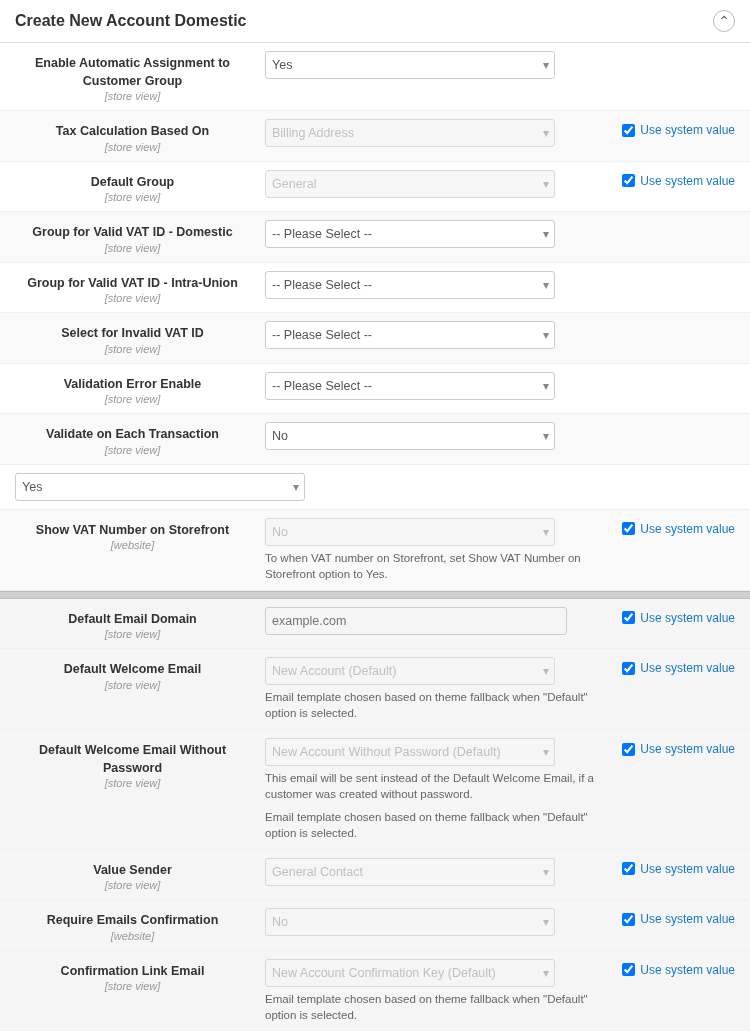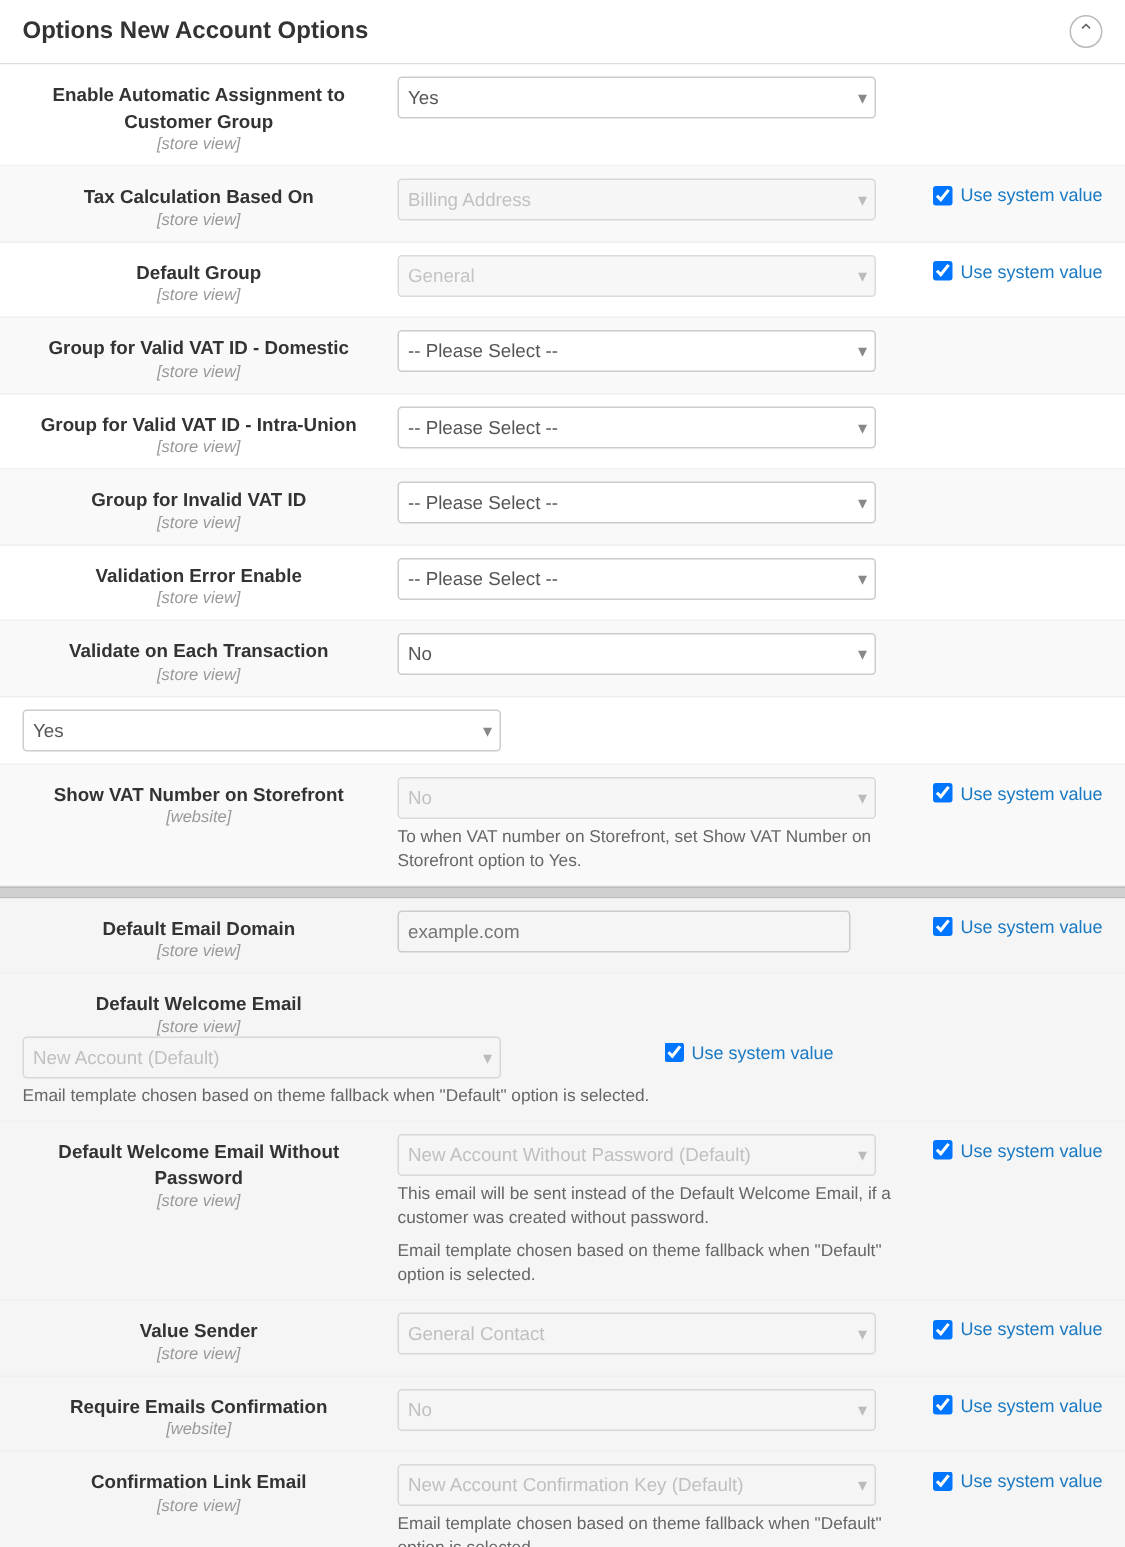--- a/index.html
+++ b/index.html
@@ -95,21 +95,21 @@
       background: #fff;
       appearance: none;
       -webkit-appearance: none;
     }
     select:disabled, input[type="text"]:disabled {
       background: #f5f5f5;
       color: #aaa;
     }
     .select-wrapper {
       position: relative;
-      width: 319px;
+      width: 290px;
     }
     .select-wrapper select {
       padding-right: 24px;
     }
     .select-wrapper::after {
       content: '▾';
       position: absolute;
       right: 6px;
       top: 50%;
       transform: translateY(-50%);
@@ -160,21 +160,21 @@
     .input-wrapper input {
       height: 28px;
     }
   </style>
 </head>
 <body>
 
 <div class="page-wrapper">
 
   <div class="section-header">
-    <span class="section-title">Options New Account Options</span>
+    <span class="section-title">Create New Account Domestic</span>
     <div class="collapse-icon" title="Collapse">⌃</div>
   </div>
 
   <div class="form-section" id="form-section-1">
   <div class="form-row">
         <div class="form-label-col"><span class="form-label">Enable Automatic Assignment to Customer Group</span><span class="form-scope">[store view]</span></div>
         <div class="form-control-col">
           <div class="form-control-inner">
             <div class="select-wrapper"><select><option value="Yes">Yes</option><option value="No">No</option></select></div>
           </div>
@@ -214,21 +214,21 @@
       </div>
       <div class="form-row">
         <div class="form-label-col"><span class="form-label">Group for Valid VAT ID - Intra-Union</span><span class="form-scope">[store view]</span></div>
         <div class="form-control-col">
           <div class="form-control-inner">
             <div class="select-wrapper"><select><option value="-- Please Select --">-- Please Select --</option></select></div>
           </div>
         </div>
       </div>
       <div class="form-row gray-bg">
-        <div class="form-label-col"><span class="form-label">Group for Invalid VAT ID</span><span class="form-scope">[store view]</span></div>
+        <div class="form-label-col"><span class="form-label">Select for Invalid VAT ID</span><span class="form-scope">[store view]</span></div>
         <div class="form-control-col">
           <div class="form-control-inner">
             <div class="select-wrapper"><select><option value="-- Please Select --">-- Please Select --</option></select></div>
           </div>
         </div>
       </div>
       <div class="form-row">
         <div class="form-label-col"><span class="form-label">Validation Error Enable</span><span class="form-scope">[store view]</span></div>
         <div class="form-control-col">
           <div class="form-control-inner">
@@ -274,21 +274,21 @@
         <div class="form-control-col">
           <div class="form-control-inner">
             <div class="input-wrapper"><input type="text" placeholder="example.com" disabled="" style=""></div>
           </div>
           <div class="system-value">
             <input type="checkbox" checked="" style="">
             <span style="color: rgb(25, 121, 195);">Use system value</span>
           </div>
         </div>
       </div>
-      <div class="form-row gray-bg" style="background: rgb(245, 245, 245); flex-direction: column;">
+      <div class="form-row gray-bg" style="background: rgb(245, 245, 245);">
         <div class="form-label-col"><span class="form-label">Default Welcome Email</span><span class="form-scope">[store view]</span></div>
         <div class="form-control-col">
           <div class="form-control-inner">
             <div class="select-wrapper disabled"><select disabled=""><option value="New Account (Default)">New Account (Default)</option></select></div>
             <div class="form-note">Email template chosen based on theme fallback when "Default" option is selected.</div>
           </div>
           <div class="system-value">
             <input type="checkbox" checked="" style="">
             <span style="color: rgb(25, 121, 195);">Use system value</span>
           </div>

